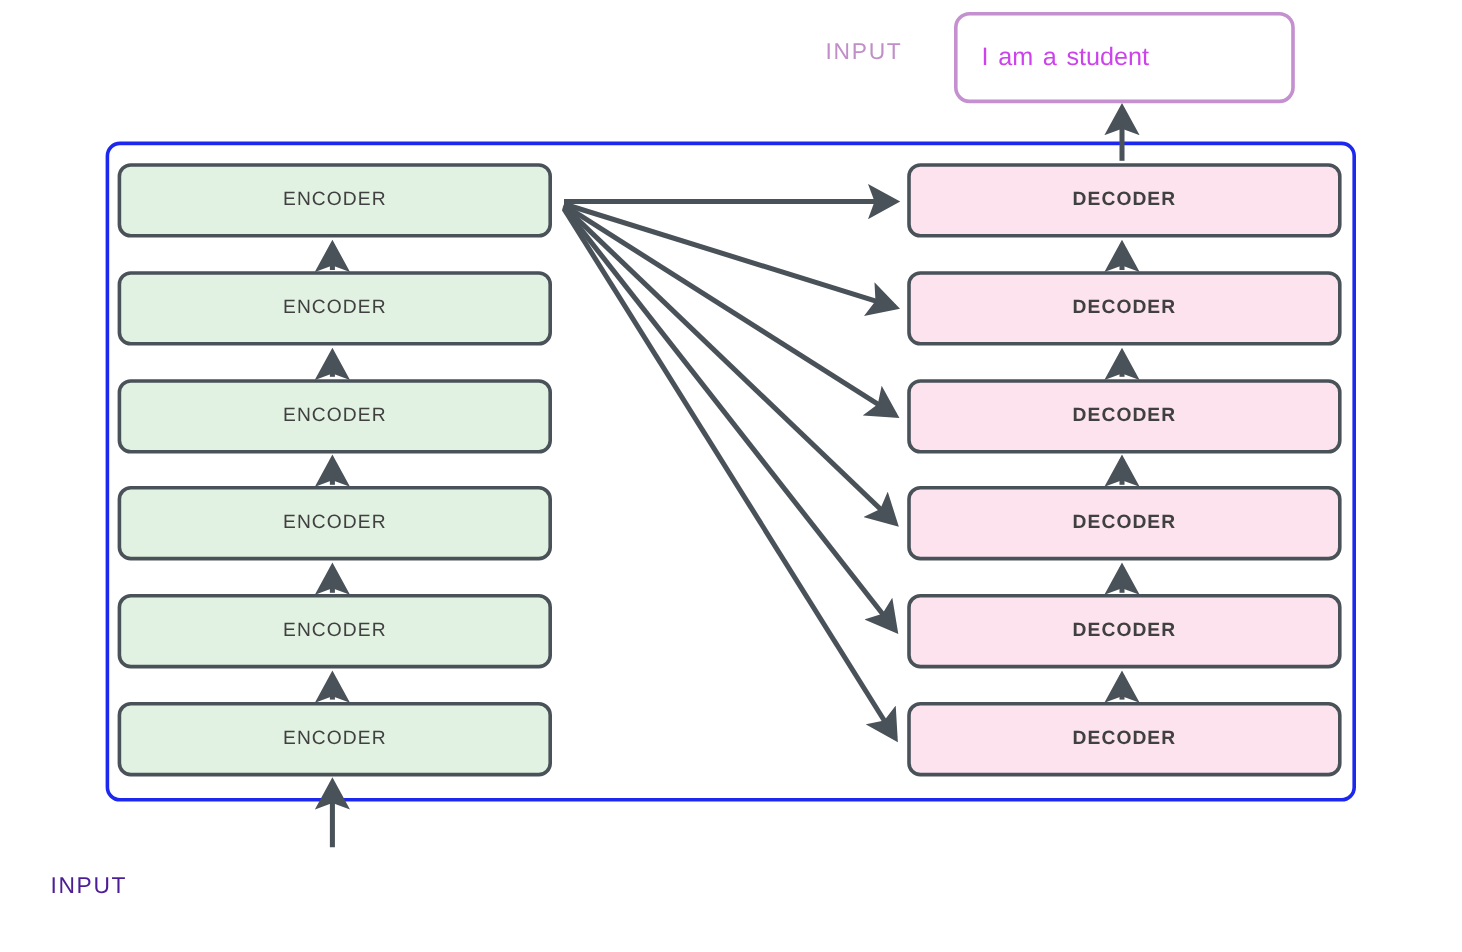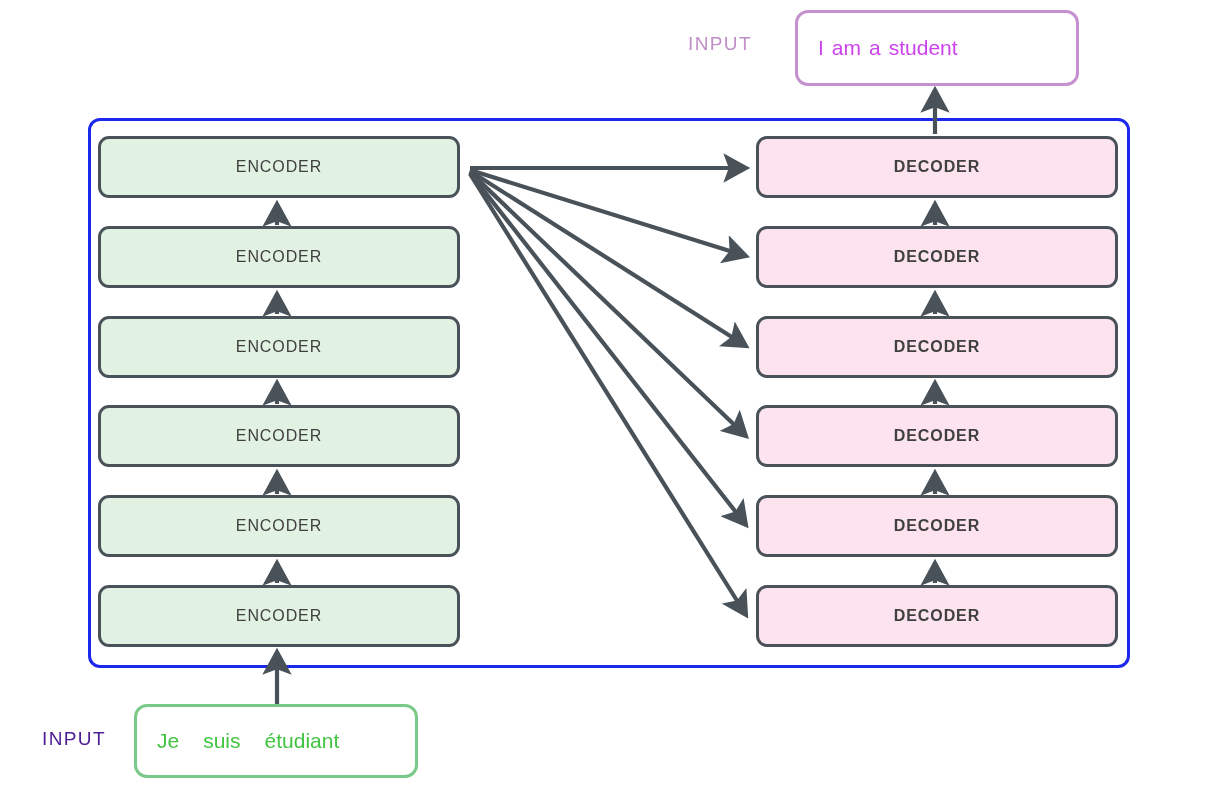--- a/index.html
+++ b/index.html
@@ -181,25 +181,20 @@
       <line x1="470" y1="168" x2="746" y2="168"></line>
       <line x1="470" y1="170" x2="746" y2="256"></line>
       <line x1="470" y1="171" x2="746" y2="346"></line>
       <line x1="470" y1="172" x2="746" y2="436"></line>
       <line x1="470" y1="173" x2="746" y2="525"></line>
       <line x1="470" y1="174" x2="746" y2="615"></line>
     </g>
   </svg>
 
   <div class="io-label input">INPUT</div>
-  <div class="io-box input-box">
-    <span class="token">Je</span>
-    <span class="token">suis</span>
-    <span class="token">étudiant</span>
-  </div>
 
   <div class="io-label output">INPUT</div>
   <div class="io-box output-box">
     <span class="token">I</span>
     <span class="token">am</span>
     <span class="token">a</span>
     <span class="token">student</span>
   </div>
 
 </div>

